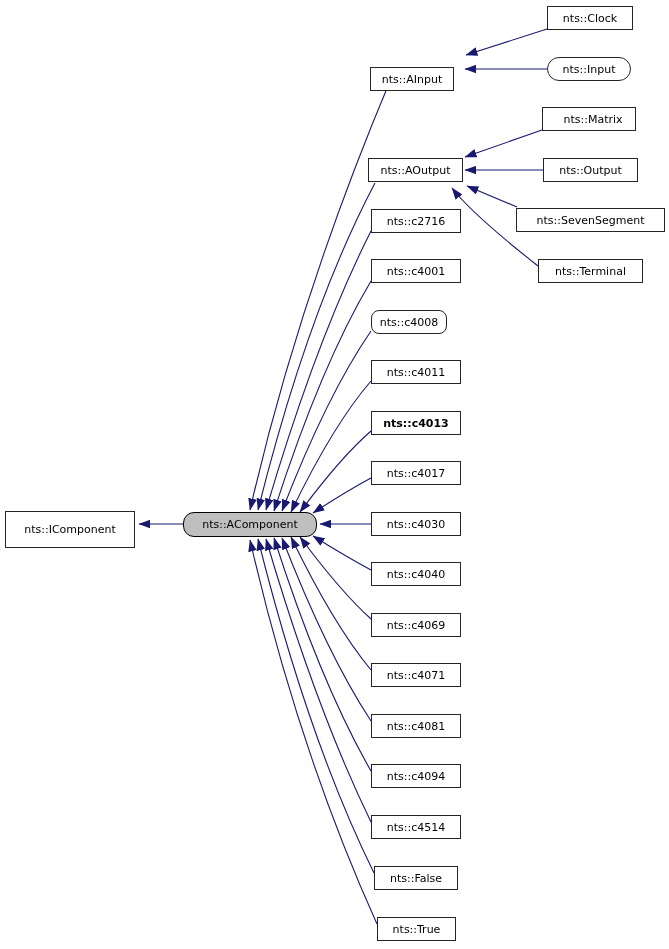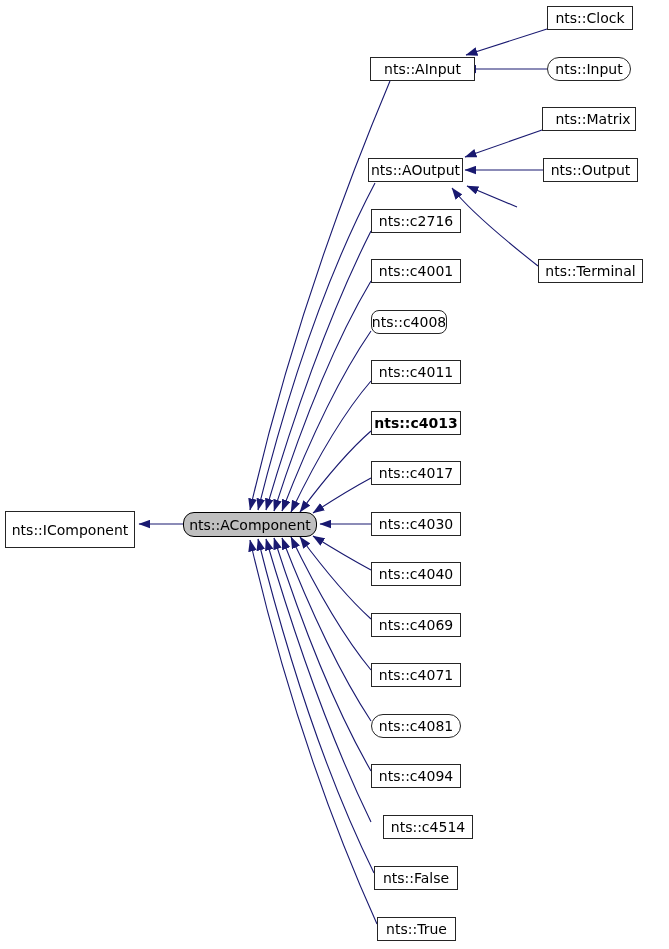--- a/index.html
+++ b/index.html
@@ -21,21 +21,21 @@
     fill: none;
     stroke-width: 1.1px;
   }
   .node {
     position: absolute;
     box-sizing: border-box;
     height: 24px;
     background: #ffffff;
     border: 1.5px solid #252525;
     color: #000000;
-    font-size: 14px;
+    font-size: 11px;
     line-height: 1;
     display: flex;
     align-items: center;
     justify-content: center;
     white-space: nowrap;
     z-index: 2;
     cursor: pointer;
   }
   .node.highlight {
     background: #bfbfbf;
@@ -80,37 +80,38 @@
       <path class="edge" d="M543,170 L465,170" marker-end="url(#arrow)"></path>
       <path class="edge" d="M517,207 L467,186" marker-end="url(#arrow)"></path>
       <path class="edge" d="M538,266 Q472,214 452,188" marker-end="url(#arrow)"></path>
     </g>
   </svg>
 
   <div class="node" style="left:5px; top:511px; width:130px; height:37px;">nts::IComponent</div>
 
   <div class="node highlight" style="left:183px; top:512px; width:134px; height:25px;">nts::AComponent</div>
 
-  <div class="node" style="left:370px; top:57px;  width:105px;">nts::AInput</div>
+  <div class="node" style="left:370px; top:67px;  width:84px;">nts::AInput</div>
   <div class="node" style="left:368px; top:158px; width:95px;">nts::AOutput</div>
   <div class="node" style="left:371px; top:209px; width:90px;">nts::c2716</div>
   <div class="node" style="left:371px; top:259px; width:90px;">nts::c4001</div>
   <div class="node" style="left:371px; top:310px; width:76px;border-radius:8px;">nts::c4008</div>
   <div class="node" style="left:371px; top:360px; width:90px;">nts::c4011</div>
   <div class="node" style="left:371px; top:411px; width:90px;font-weight:bold;">nts::c4013</div>
   <div class="node" style="left:371px; top:461px; width:90px;">nts::c4017</div>
   <div class="node" style="left:371px; top:512px; width:90px;">nts::c4030</div>
   <div class="node" style="left:371px; top:562px; width:90px;">nts::c4040</div>
   <div class="node" style="left:371px; top:613px; width:90px;">nts::c4069</div>
   <div class="node" style="left:371px; top:663px; width:90px;">nts::c4071</div>
-  <div class="node" style="left:371px; top:714px; width:90px;border-radius:12px;">nts::c4081</div>
+  <div class="node" style="left:371px; top:714px; width:90px;">nts::c4081</div>
   <div class="node" style="left:371px; top:764px; width:90px;">nts::c4094</div>
-  <div class="node" style="left:383px; top:815px; width:90px;">nts::c4514</div>
+  <div class="node" style="left:371px; top:815px; width:90px;">nts::c4514</div>
   <div class="node" style="left:374px; top:866px; width:84px;">nts::False</div>
   <div class="node" style="left:377px; top:917px; width:79px;">nts::True</div>
 
   <div class="node" style="left:547px; top:6px;   width:86px;">nts::Clock</div>
   <div class="node" style="left:547px; top:57px;  width:84px;border-radius:12px;">nts::Input</div>
   <div class="node" style="left:542px; top:107px; width:94px;padding-left:8px;">nts::Matrix</div>
   <div class="node" style="left:543px; top:158px; width:95px;">nts::Output</div>
+  <div class="node" style="left:516px; top:208px; width:149px;">nts::SevenSegment</div>
   <div class="node" style="left:538px; top:259px; width:105px;">nts::Terminal</div>
 
 </div>
 
 </body></html>

